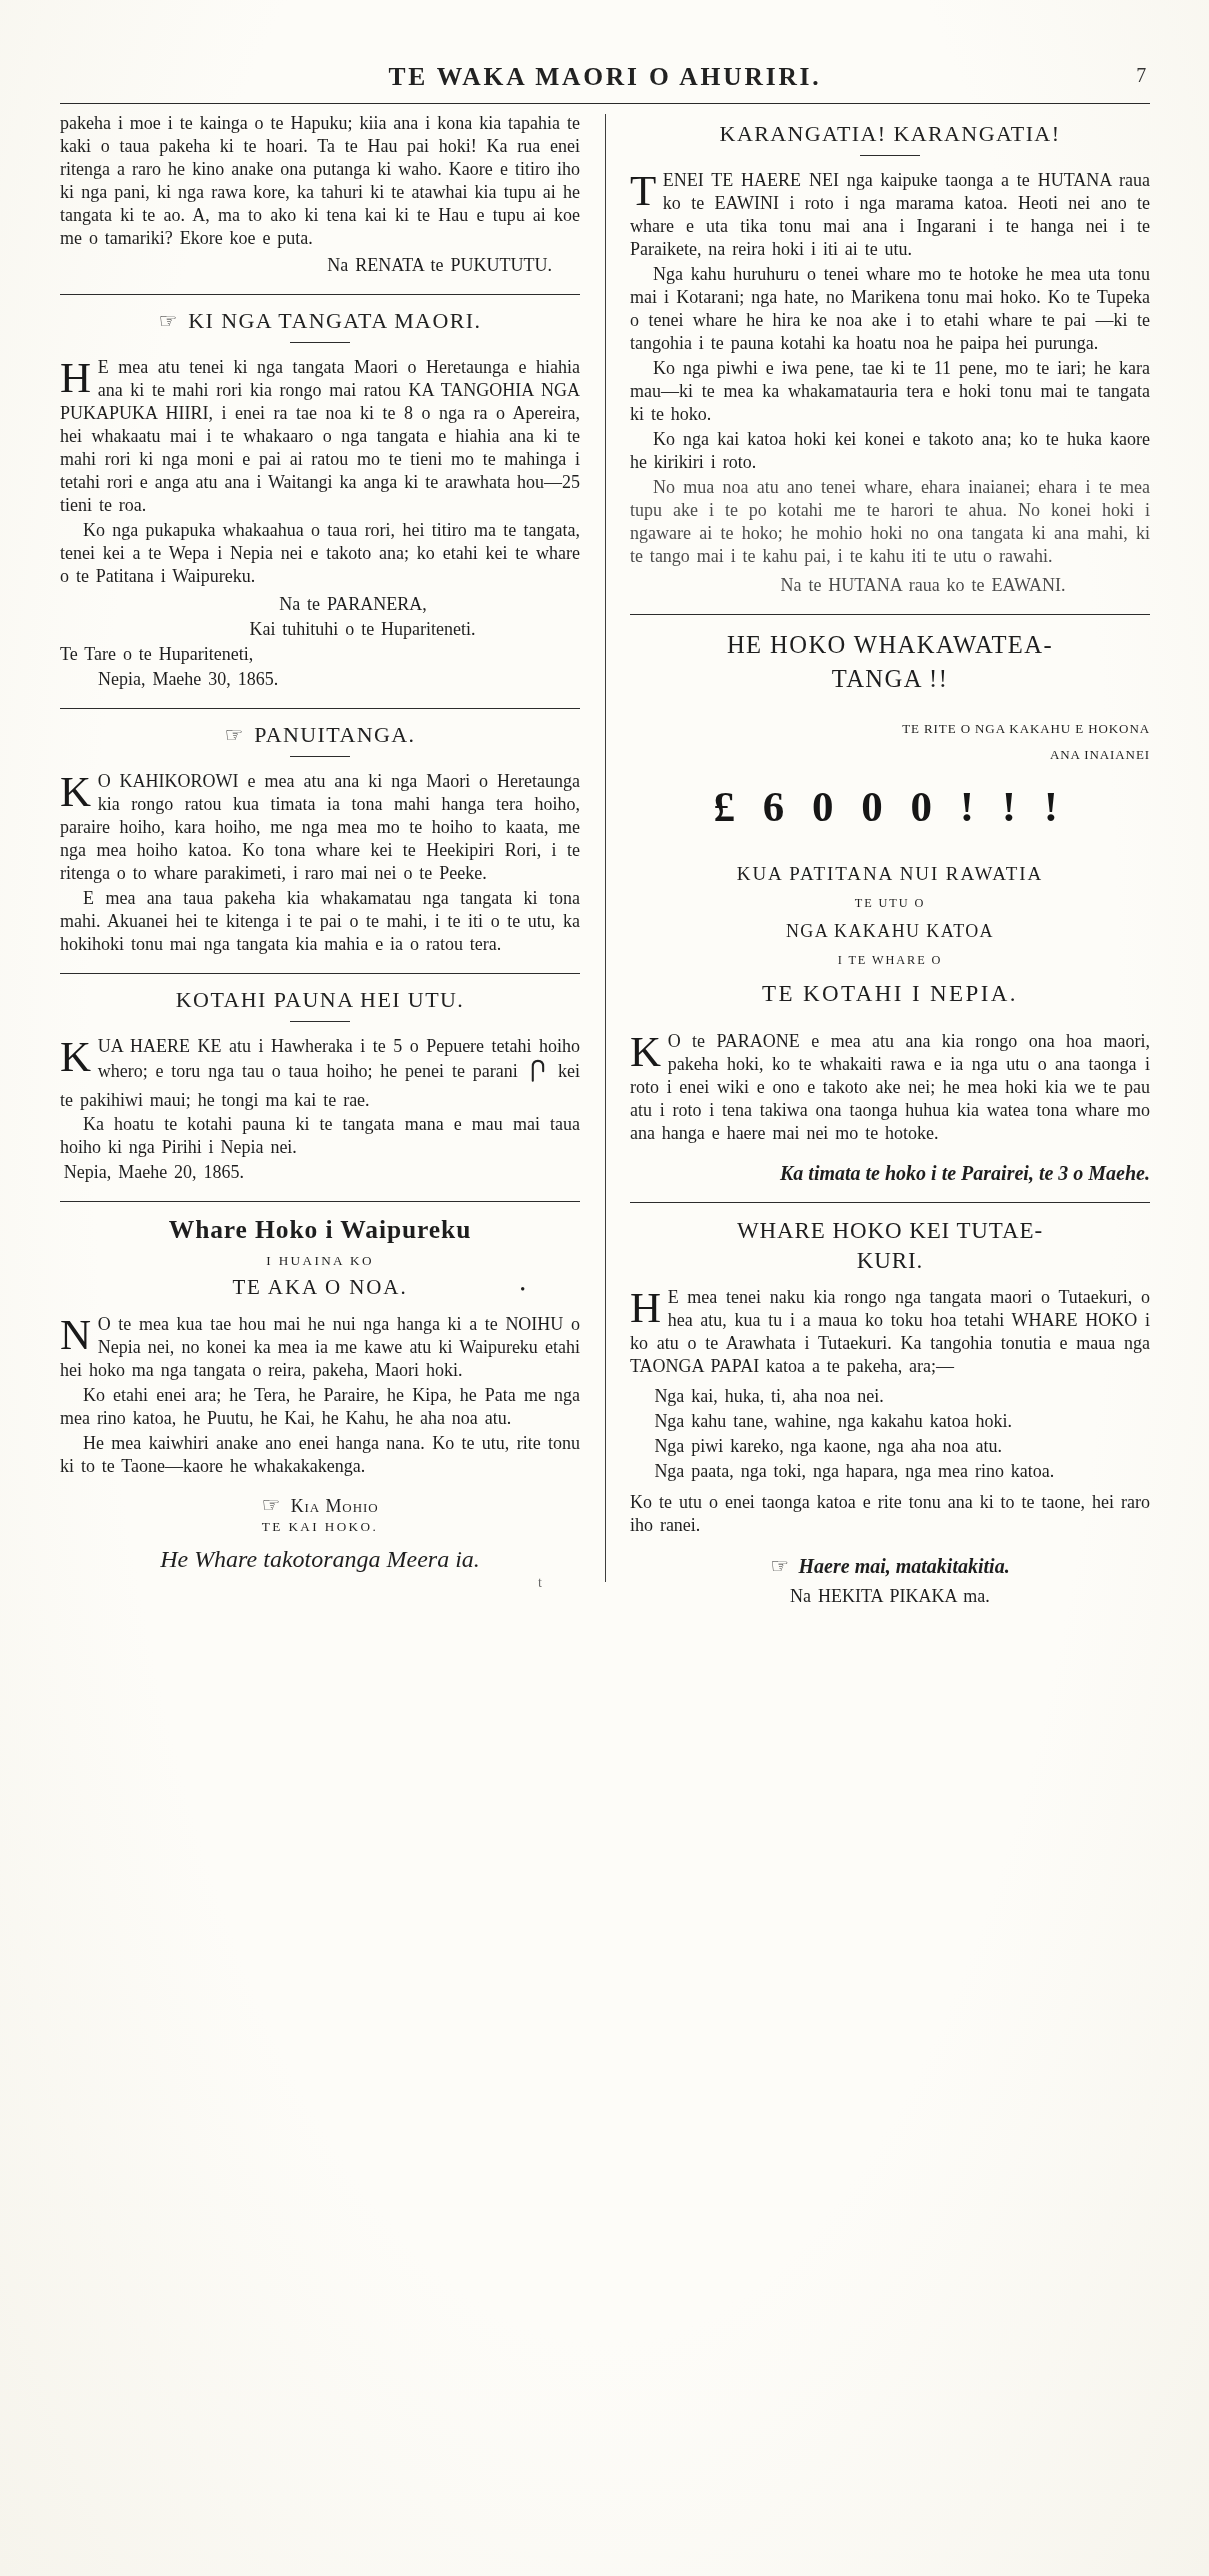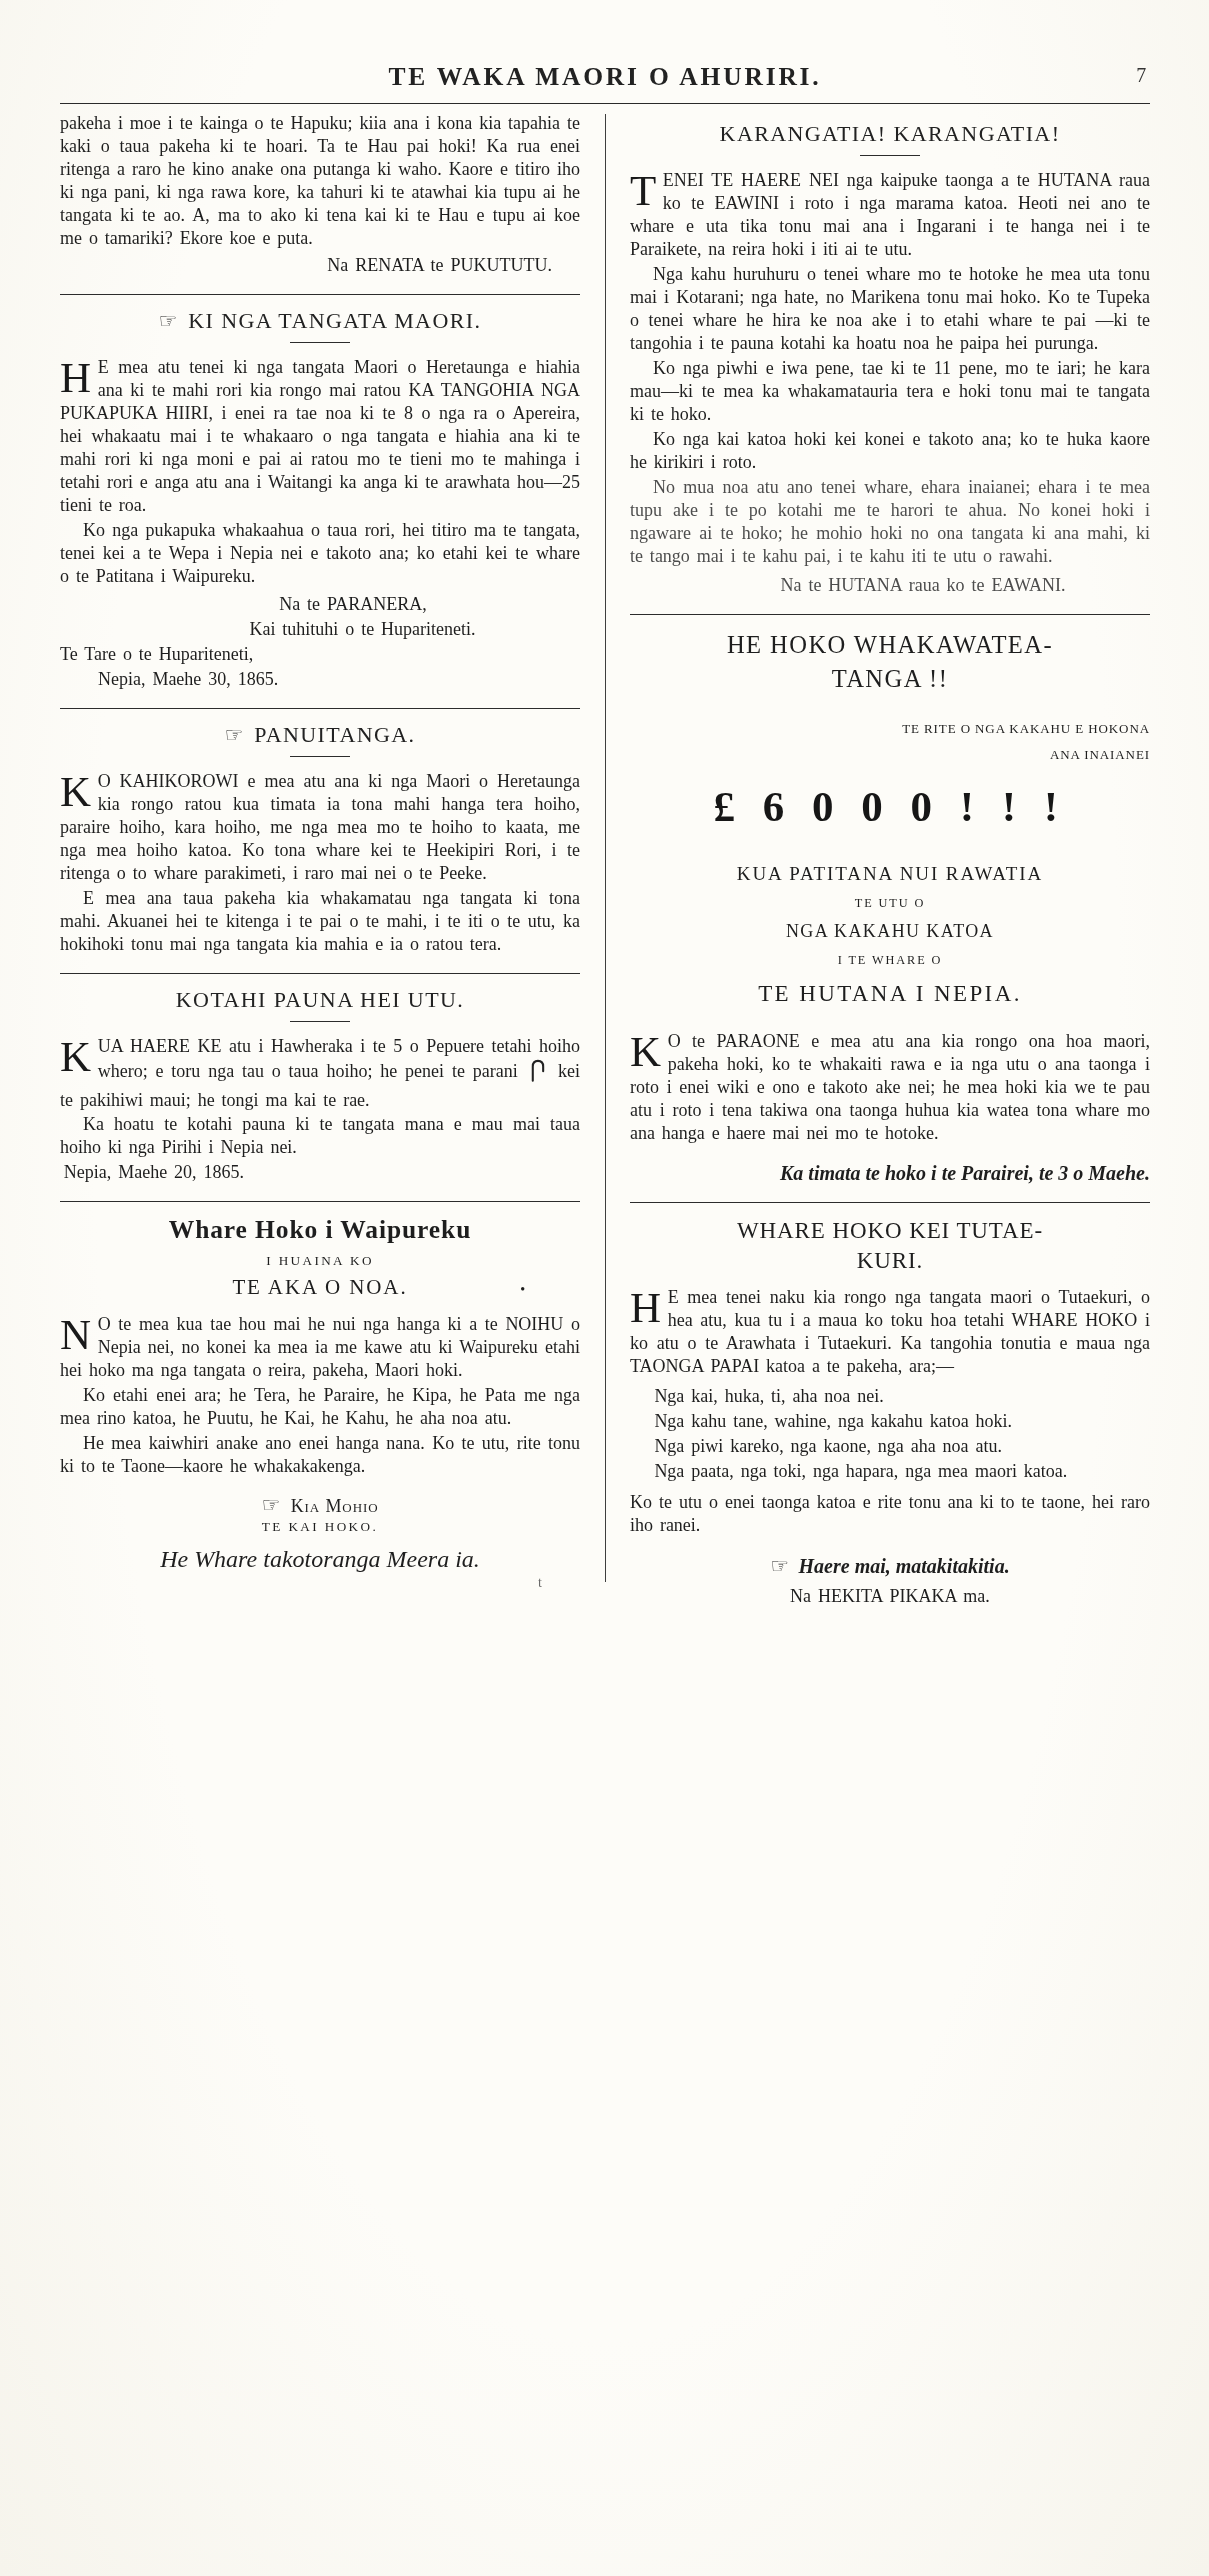--- a/index.html
+++ b/index.html
@@ -197,38 +197,38 @@
         </h2>
         <p class="clr-sub">
           <span>TE RITE O NGA KAKAHU E HOKONA</span><br>
           <span>ANA INAIANEI</span>
         </p>
         <p class="clr-price">£ 6 0 0 0 ! ! !</p>
         <p class="clr-l1">KUA PATITANA NUI RAWATIA</p>
         <p class="clr-s">TE UTU O</p>
         <p class="clr-l3">NGA KAKAHU KATOA</p>
         <p class="clr-s">I TE WHARE O</p>
-        <p class="clr-l5">TE HUTANA I NEPIA.</p>
+        <p class="clr-l5">TE KOTAHI I NEPIA.</p>
         <p class="bt"><span class="dc">K</span><span>O te PARAONE e mea atu ana kia rongo ona hoa maori, pakeha hoki, ko te whakaiti rawa e ia nga utu o ana taonga i roto i enei wiki e ono e takoto ake nei; he mea hoki kia we te pau atu i roto i tena takiwa ona taonga huhua kia watea tona whare mo ana hanga e haere mai nei mo te hotoke.</span></p>
         <p class="note-it">Ka timata te hoko i te Parairei, te 3 o Maehe.</p>
       </section>
 
       <hr class="rule-col">
 
       <section>
         <h2 class="h-two">
           <span>WHARE HOKO KEI TUTAE-</span><br>
           <span>KURI.</span>
         </h2>
         <p class="bt"><span class="dc">H</span><span>E mea tenei naku kia rongo nga tangata maori o Tutaekuri, o hea atu, kua tu i a maua ko toku hoa tetahi WHARE HOKO i ko atu o te Arawhata i Tutaekuri. Ka tangohia tonutia e maua nga TAONGA PAPAI katoa a te pakeha, ara;—</span></p>
         <div class="list-block">
           <p class="bt list-item">Nga kai, huka, ti, aha noa nei.</p>
           <p class="bt list-item">Nga kahu tane, wahine, nga kakahu katoa hoki.</p>
           <p class="bt list-item">Nga piwi kareko, nga kaone, nga aha noa atu.</p>
-          <p class="bt list-item">Nga paata, nga toki, nga hapara, nga mea maori katoa.</p>
+          <p class="bt list-item">Nga paata, nga toki, nga hapara, nga mea rino katoa.</p>
         </div>
         <p class="bt">Ko te utu o enei taonga katoa e rite tonu ana ki to te taone, hei raro iho ranei.</p>
         <p class="invite"><span class="hand">☞</span><span class="it">Haere mai, matakitakitia.</span></p>
         <p class="bt sig-center">Na HEKITA PIKAKA ma.</p>
       </section>
 
     </div>
   </div>
 </div>
 

